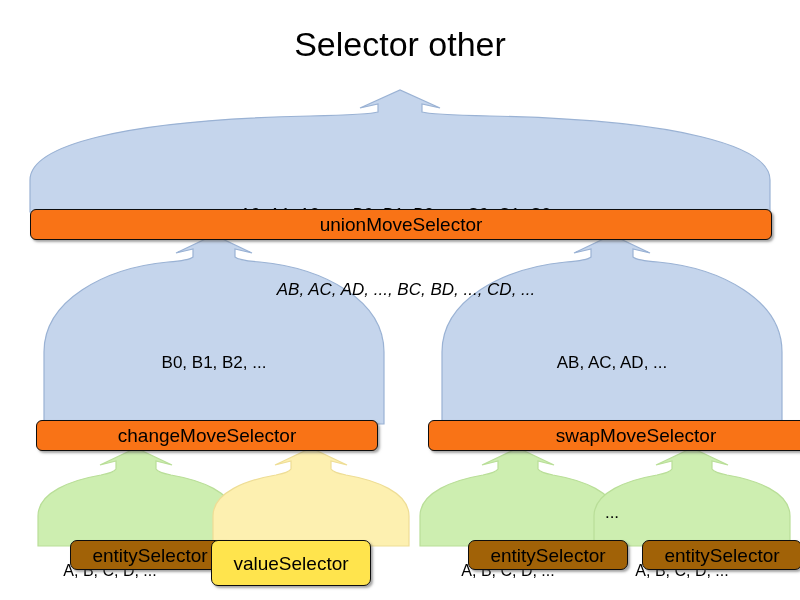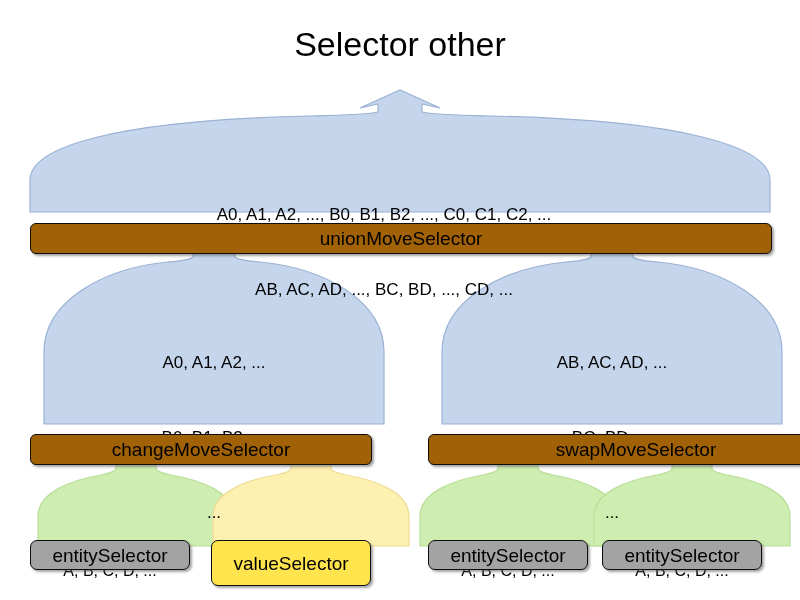--- a/index.html
+++ b/index.html
@@ -73,22 +73,22 @@
     border: 1.4px solid #0d0d0d;
     border-radius: 6px;
     display: flex;
     align-items: center;
     justify-content: center;
     font-size: 19px;
     line-height: 19px;
     color: #000000;
     box-shadow: 2px 2px 2.5px rgba(90,90,90,0.55);
   }
-  .bar.blue   { background: #a16207; margin-top: 14px; }
-  .bar.green  { background: #a3a3a3; }
+  .bar.blue   { background: #f97316; }
+  .bar.green  { background: #a16207; margin-left: 40px; }
   .bar.yellow { background: #ffe44d; }
   .bar.leaf   { font-size: 19px; border-radius: 7px; }
 </style>
 </head>
 <body>
 
 <div id="diagram-root">
 
   <div class="title">Selector other</div>
 
@@ -194,27 +194,26 @@
              L 692 448
              L 728 465
              L 712 461
              L 712 469
              C 714 472, 718 473, 727 475
              C 756 480, 790 492, 790 516
              L 790 546
              Z"></path>
   </svg>
 
-  <div class="balloon-text" style="left:14px; top:152px; width:740px;">
+  <div class="balloon-text" style="left:36px; top:152px; width:740px;font-style:italic;">
     <div>A0, A1, A2, ..., B0, B1, B2, ..., C0, C1, C2, ...</div>
     <div>AB, AC, AD, ..., BC, BD, ..., CD, ...</div>
   </div>
 
   <div class="balloon-text" style="left:44px; top:300px; width:340px;">
-    <div>A0, A1, A2, ...</div>
     <div>B0, B1, B2, ...</div>
     <div>...</div>
   </div>
 
   <div class="balloon-text" style="left:442px; top:300px; width:340px;">
     <div>AB, AC, AD, ...</div>
     <div>BC, BD, ...</div>
     <div>...</div>
   </div>
 
@@ -229,21 +228,21 @@
   <div class="balloon-text small" style="left:428px; top:511px; width:160px;">
     <div>A, B, C, D, ...</div>
   </div>
 
   <div class="balloon-text small" style="left:602px; top:511px; width:160px;">
     <div>A, B, C, D, ...</div>
   </div>
 
   <div class="bar blue" style="left:30px; top:209px; width:742px; height:31px;">unionMoveSelector</div>
 
-  <div class="bar blue" style="left:30px; top:420px; width:342px; height:31px;">changeMoveSelector</div>
+  <div class="bar blue" style="left:36px; top:420px; width:342px; height:31px;">changeMoveSelector</div>
 
   <div class="bar blue" style="left:428px; top:420px; width:416px; height:31px;">swapMoveSelector</div>
 
   <div class="bar green leaf" style="left:30px; top:540px; width:160px; height:30px;">entitySelector</div>
 
   <div class="bar yellow leaf" style="left:211px; top:540px; width:160px; height:46px;">valueSelector</div>
 
   <div class="bar green leaf" style="left:428px; top:540px; width:160px; height:30px;">entitySelector</div>
 
   <div class="bar green leaf" style="left:602px; top:540px; width:160px; height:30px;">entitySelector</div>

